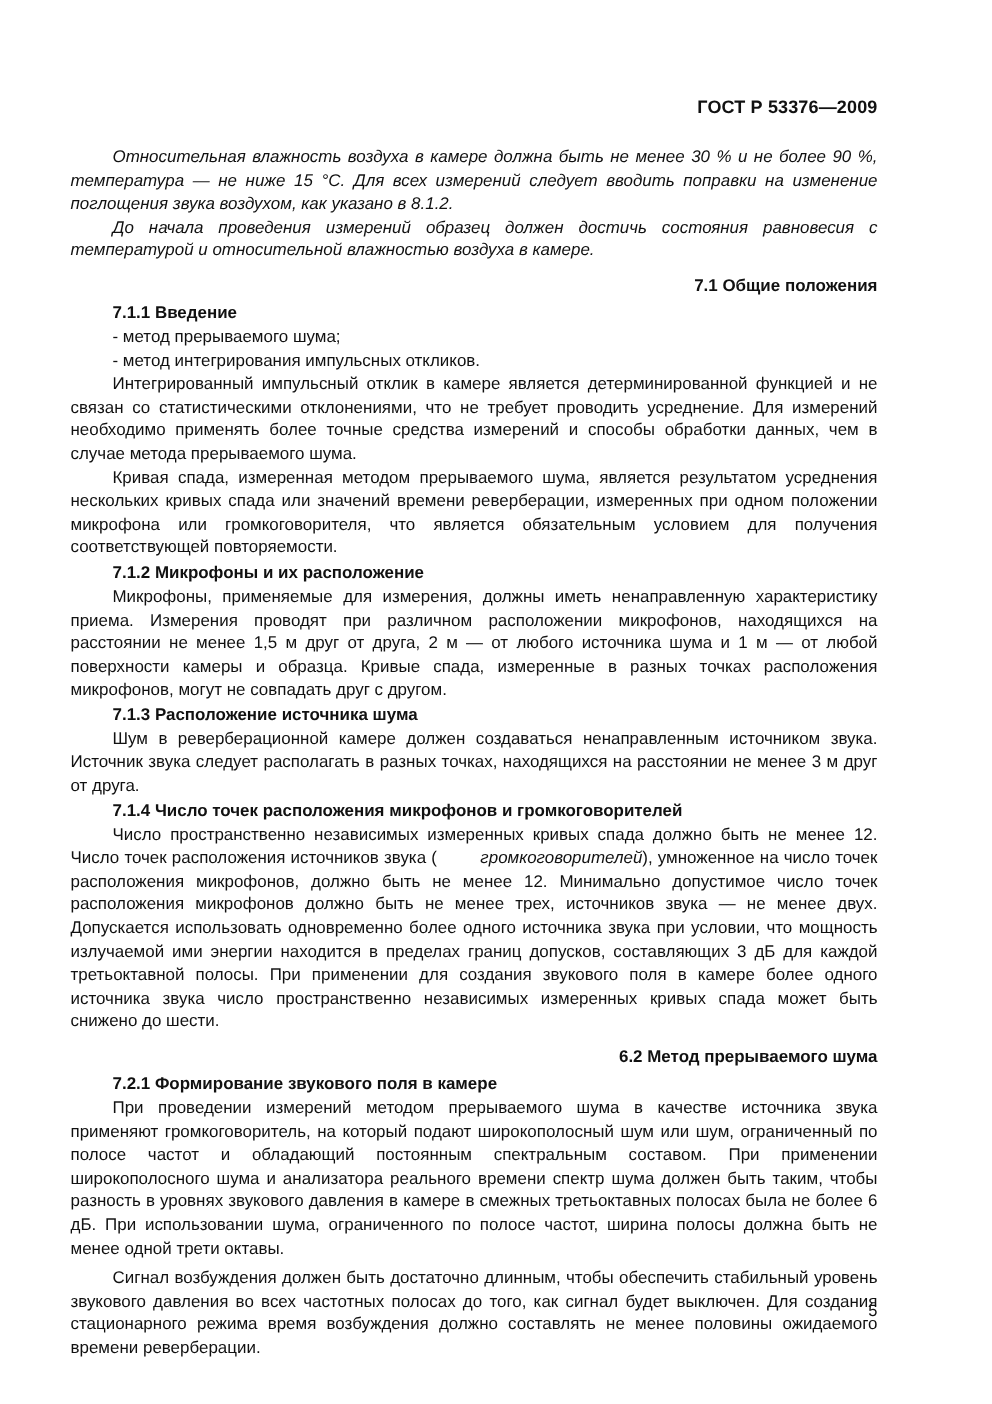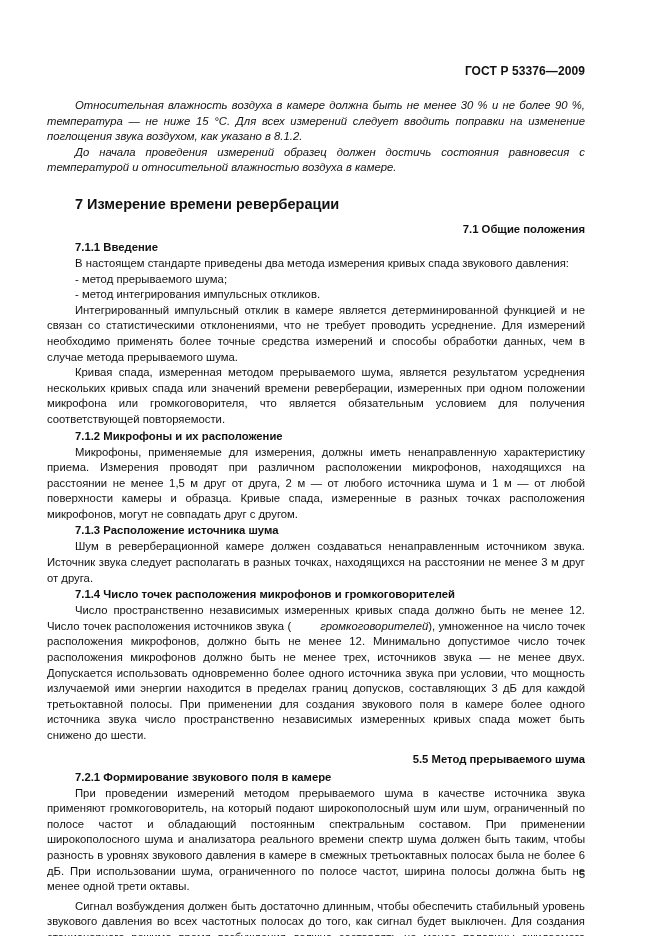--- a/index.html
+++ b/index.html
@@ -24,38 +24,36 @@
   </style>
 </head>
 <body>
 
 <div class="header-code">ГОСТ Р 53376—2009</div>
 
 <div class="content">
   <p class="italic">Относительная влажность воздуха в камере должна быть не менее 30 % и не более 90 %, температура — не ниже 15 °С. Для всех измерений следует вводить поправки на изменение поглощения звука воздухом, как указано в 8.1.2.</p>
   <p class="italic">До начала проведения измерений образец должен достичь состояния равновесия с температурой и относительной влажностью воздуха в камере.</p>
 
-  <h1>7  Измерение времени реверберации</h1>
   <h2>7.1  Общие положения</h2>
   <h3 class="first">7.1.1  Введение</h3>
-  <p class="noind">В настоящем стандарте приведены два метода измерения кривых спада звукового давления:</p>
   <p class="noind">- метод прерываемого шума;</p>
   <p class="noind">- метод интегрирования импульсных откликов.</p>
   <p>Интегрированный импульсный отклик в камере является детерминированной функцией и не связан со статистическими отклонениями, что не требует проводить усреднение. Для измерений необходимо применять более точные средства измерений и способы обработки данных, чем в случае метода прерываемого шума.</p>
   <p>Кривая спада, измеренная методом прерываемого шума, является результатом усреднения нескольких кривых спада или значений времени реверберации, измеренных при одном положении микрофона или громкоговорителя, что является обязательным условием для получения соответствующей повторяемости.</p>
 
   <h3>7.1.2  Микрофоны и их расположение</h3>
   <p>Микрофоны, применяемые для измерения, должны иметь ненаправленную характеристику приема. Измерения проводят при различном расположении микрофонов, находящихся на расстоянии не менее 1,5 м друг от друга, 2 м — от любого источника шума и 1 м — от любой поверхности камеры и образца. Кривые спада, измеренные в разных точках расположения микрофонов, могут не совпадать друг с другом.</p>
 
   <h3>7.1.3  Расположение источника шума</h3>
   <p>Шум в реверберационной камере должен создаваться ненаправленным источником звука. Источник звука следует располагать в разных точках, находящихся на расстоянии не менее 3 м друг от друга.</p>
 
   <h3>7.1.4  Число точек расположения микрофонов и громкоговорителей</h3>
   <p><span>Число пространственно независимых измеренных кривых спада должно быть не менее 12. Число точек расположения источников звука (</span><em>громкоговорителей</em><span>), умноженное на число точек расположения микрофонов, должно быть не менее 12. Минимально допустимое число точек расположения микрофонов должно быть не менее трех, источников звука — не менее двух. Допускается использовать одновременно более одного источника звука при условии, что мощность излучаемой ими энергии находится в пределах границ допусков, составляющих 3 дБ для каждой третьоктавной полосы. При применении для создания звукового поля в камере более одного источника звука число пространственно независимых измеренных кривых спада может быть снижено до шести.</span></p>
 
-  <h2>5.5  Метод прерываемого шума</h2>
+  <h2>6.2  Метод прерываемого шума</h2>
   <h3 class="first">7.2.1  Формирование звукового поля в камере</h3>
   <p>При проведении измерений методом прерываемого шума в качестве источника звука применяют громкоговоритель, на который подают широкополосный шум или шум, ограниченный по полосе частот и обладающий постоянным спектральным составом. При применении широкополосного шума и анализатора реального времени спектр шума должен быть таким, чтобы разность в уровнях звукового давления в камере в смежных третьоктавных полосах была не более 6 дБ. При использовании шума, ограниченного по полосе частот, ширина полосы должна быть не менее одной трети октавы.</p>
   <p style="margin-top:4px">Сигнал возбуждения должен быть достаточно длинным, чтобы обеспечить стабильный уровень звукового давления во всех частотных полосах до того, как сигнал будет выключен. Для создания стационарного режима время возбуждения должно составлять не менее половины ожидаемого времени реверберации.</p>
 
 </div>
 
 <div class="page-number">5</div>
 
 </body></html>

